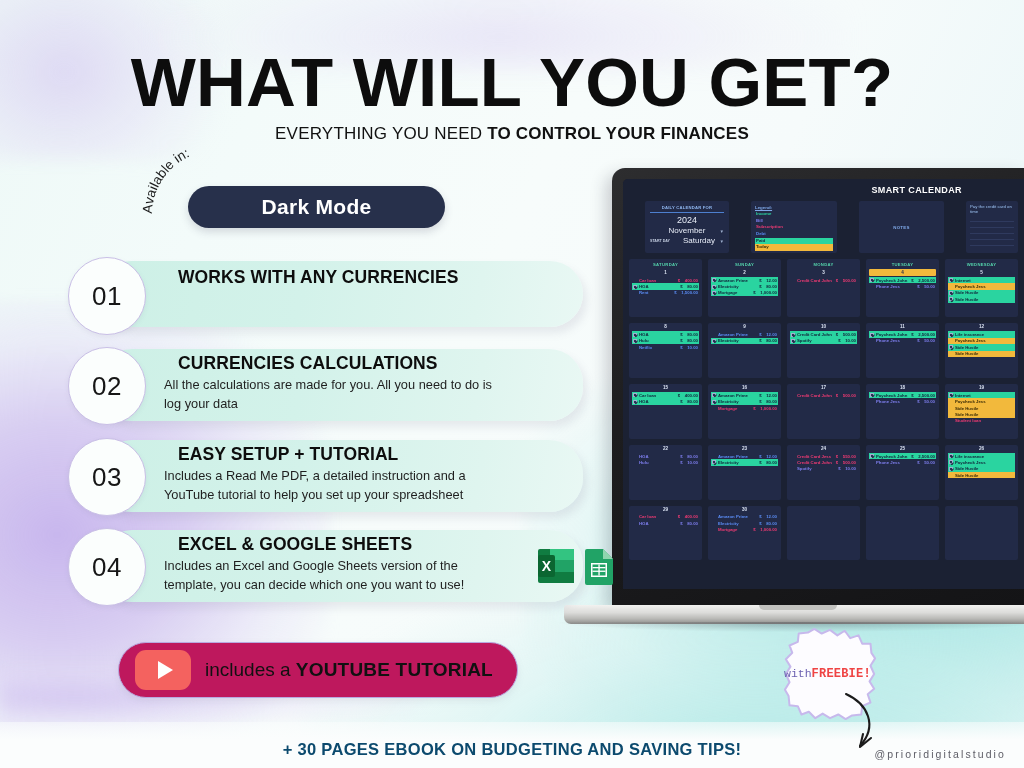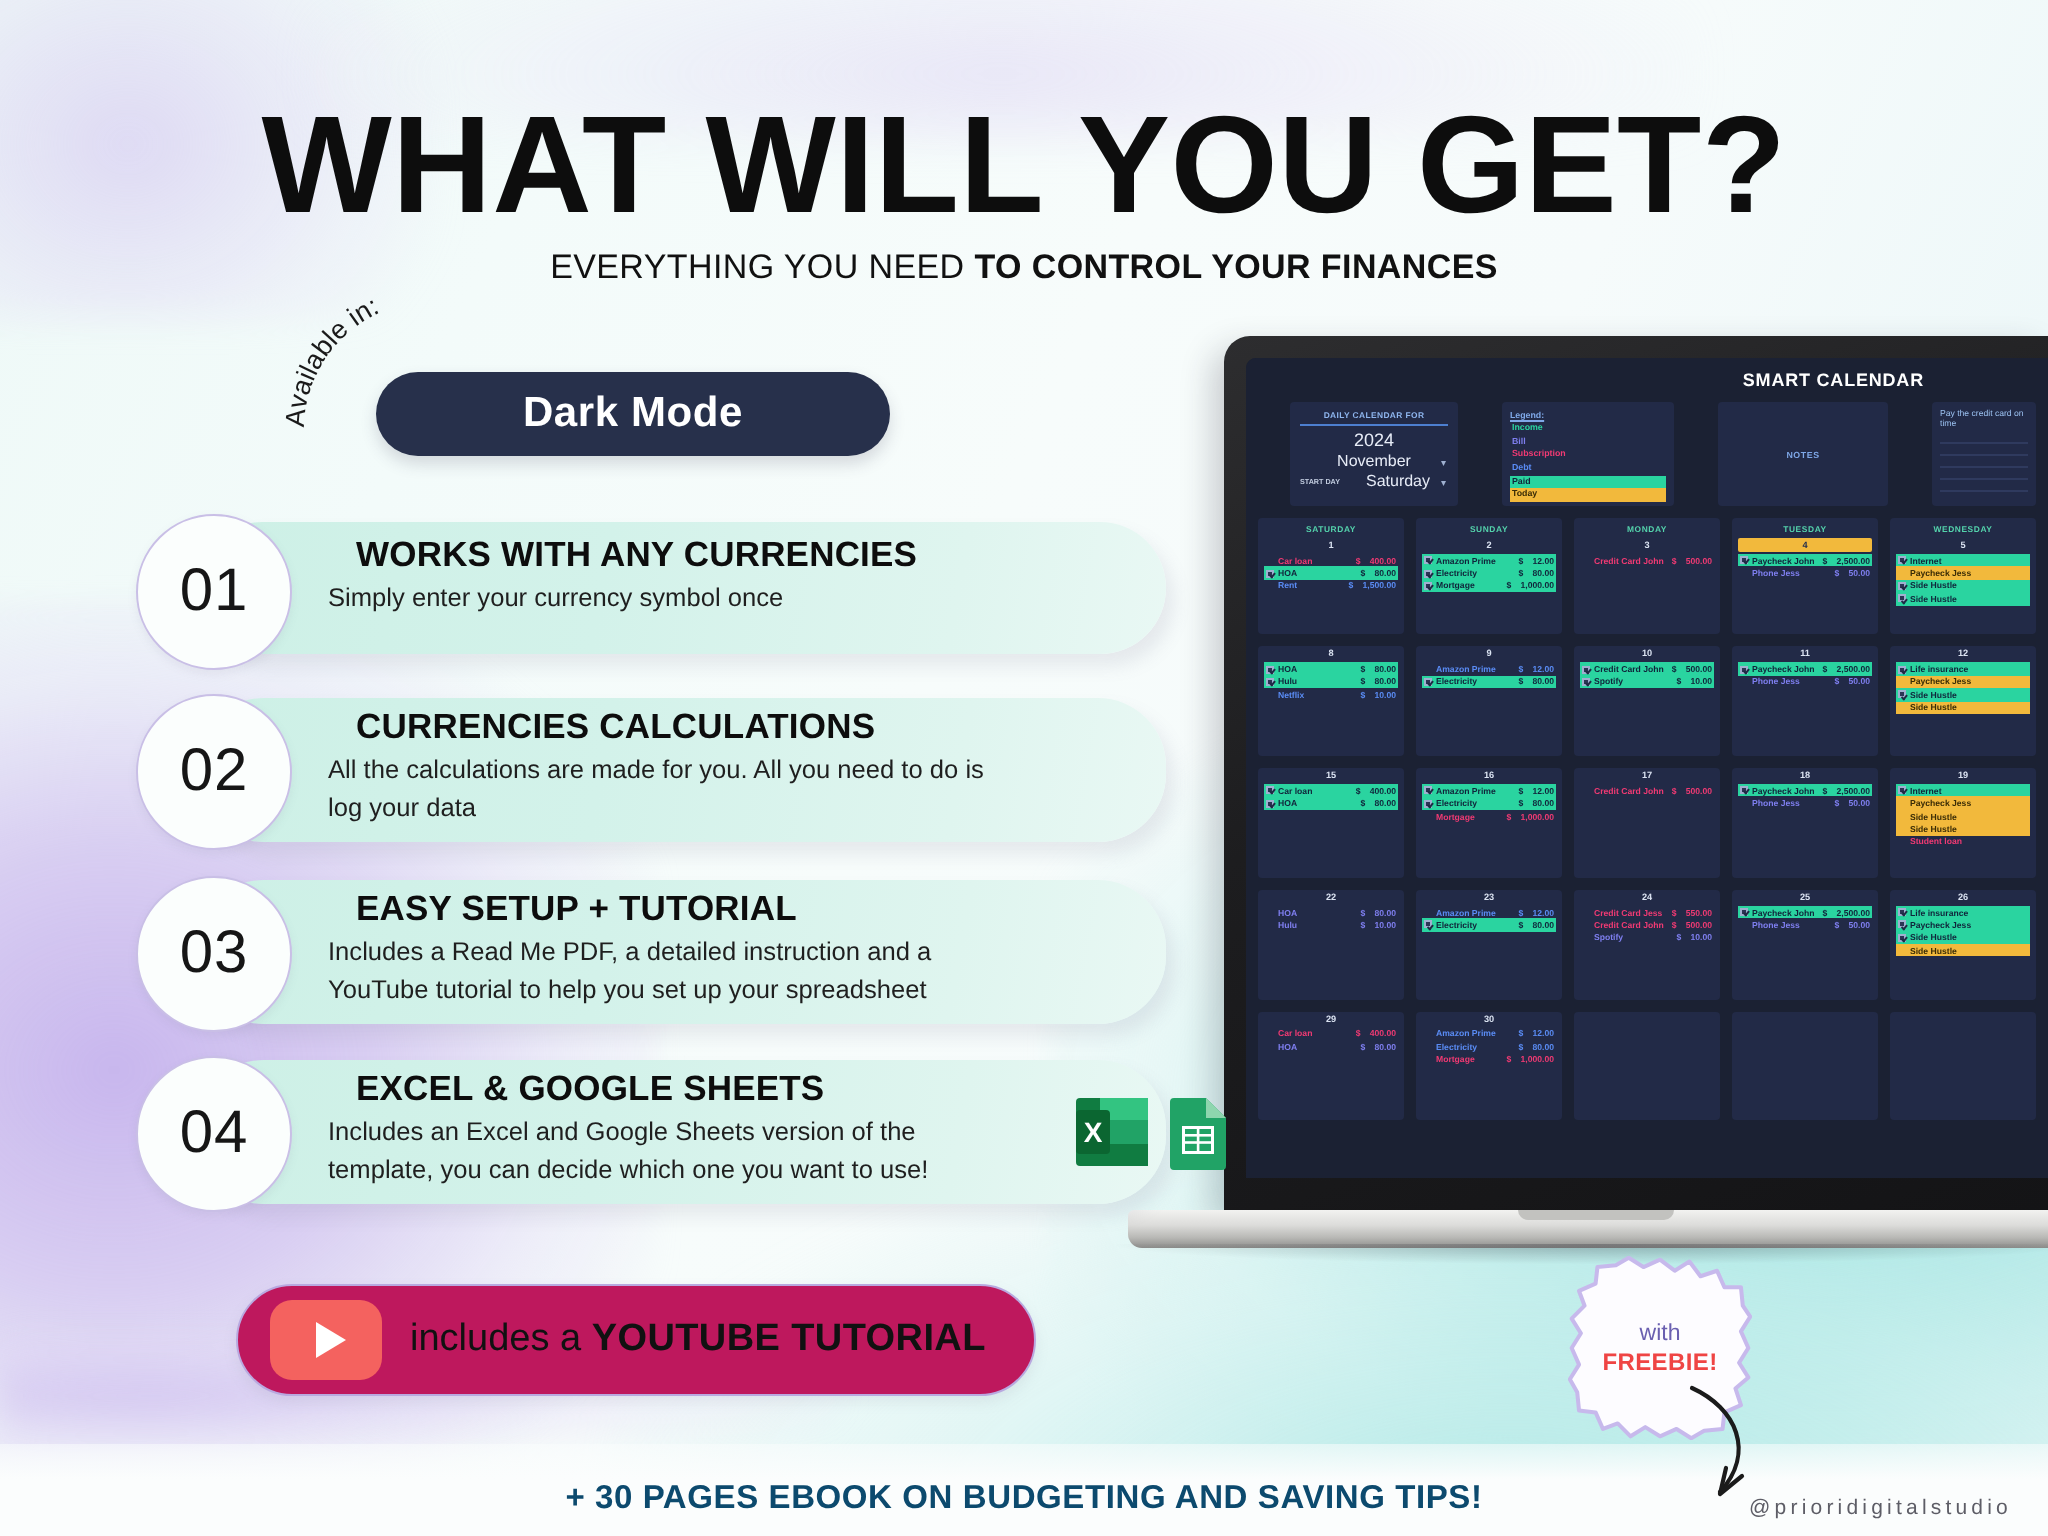--- a/index.html
+++ b/index.html
@@ -101,21 +101,21 @@
     position: absolute; left: 30px; top: 4px; width: 485px; height: 66px;
     background: linear-gradient(100deg, #cdf0e6 0%, #d3f2ea 42%, #dff5ef 78%, #e9f8f4 100%);
     border-radius: 34px;
     box-shadow: 4px 6px 9px rgba(120,120,150,0.14);
   }
   .feature.f2 .plate, .feature.f3 .plate, .feature.f4 .plate { height: 72px; top: 2px; }
   .feature .num {
     position: absolute; left: 0; top: 0; width: 78px; height: 78px;
     border-radius: 50%; background: #fbfefd; border: 1.4px solid #c9bfe6;
     display: flex; align-items: center; justify-content: center;
-    font-size: 30px; color: #161616; letter-spacing: 0.5px;
+    font-size: 26px; color: #161616; letter-spacing: 0.5px;
     box-shadow: 0 2px 5px rgba(120,120,150,0.10);
   }
   .feature .txt { position: absolute; left: 82px; top: 8px; width: 420px; }
   .feature .ttl {
     font-size: 17.5px; font-weight: 700; color: #0d0d0d; letter-spacing: 0.1px;
     margin-bottom: 2px;
     margin-left: 28px;
   }
   .feature .dsc {
     font-size: 12.8px; color: #1f1f1f; line-height: 1.45; padding-left: 14px;
@@ -155,22 +155,22 @@
     font-size: 16.5px; font-weight: 700; color: #0c4a6e; letter-spacing: 0.3px;
   }
   .watermark {
     position: absolute; right: 18px; top: 748px;
     font-size: 10.5px; color: #5d5d66; letter-spacing: 2.1px;
   }
 
   
   .freebie { position: absolute; left: 784px; top: 628px; width: 92px; height: 92px; }
   .freebie .inner {
-    position: absolute; inset: 0; display: flex; flex-direction: column;
-    align-items: center; justify-content: center; text-align: center;
+    position: absolute; inset: 0; display: flex; flex-direction: row;
+    align-items: center; text-align: center; font-family: Liberation Mono, monospace;
   }
   .freebie .w { font-size: 11.5px; color: #6a5fb0; margin-bottom: 1px; }
   .freebie .f { font-size: 12px; font-weight: 700; color: #ef4444; letter-spacing: 0.2px; }
   .arrow { position: absolute; left: 838px; top: 690px; width: 80px; height: 70px; }
 
   
   #laptop { position: absolute; left: 612px; top: 168px; width: 470px; height: 470px; z-index: 4; }
   .lid {
     position: absolute; left: 0; top: 0; width: 412px; height: 437px;
     background: linear-gradient(160deg,#2d2d2f 0%, #1d1d1f 45%, #141416 100%);
@@ -912,21 +912,20 @@
 
   <div class="darkmode">
     <span>Dark Mode</span>
   </div>
 
   <div class="feature f1" style="top:257px">
     <div class="plate"></div>
     <div class="num">01</div>
     <div class="txt">
       <div class="ttl">WORKS WITH ANY CURRENCIES</div>
-      <div class="dsc">Simply enter your currency symbol once</div>
     </div>
   </div>
 
   <div class="feature f2" style="top:347px">
     <div class="plate"></div>
     <div class="num">02</div>
     <div class="txt">
       <div class="ttl">CURRENCIES CALCULATIONS</div>
       <div class="dsc">All the calculations are made for you. All you need to do is log your data</div>
     </div>

